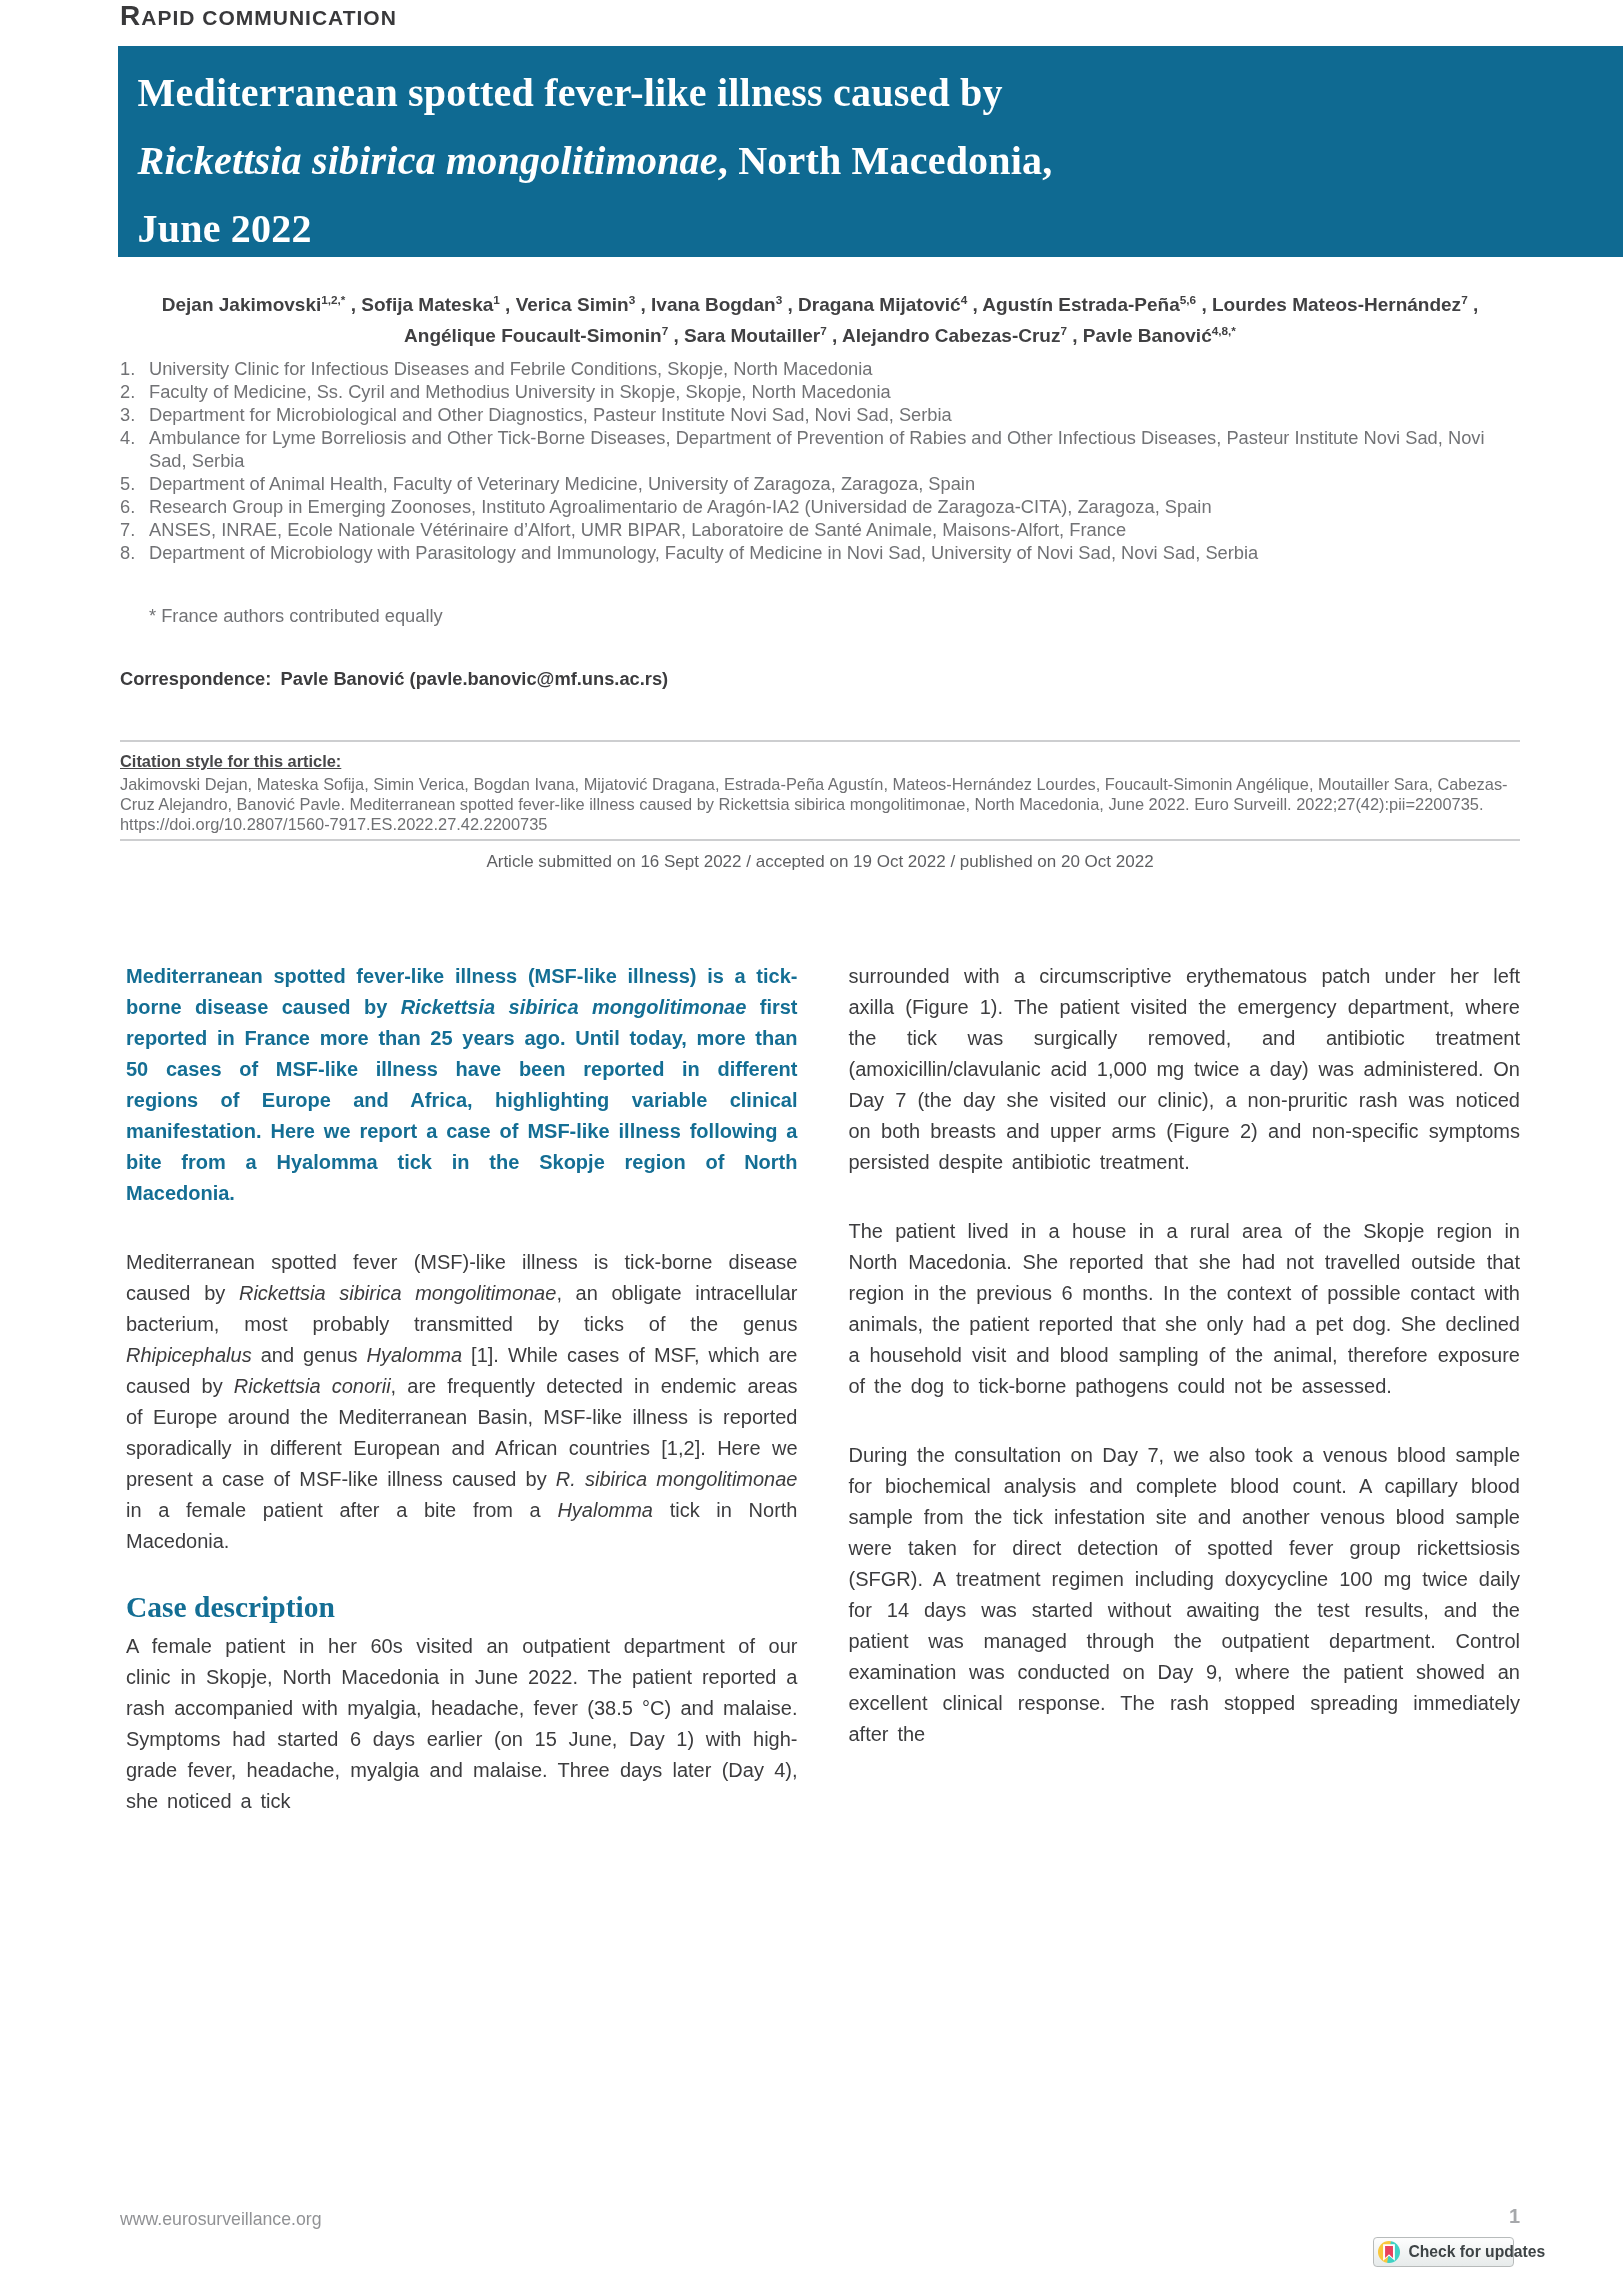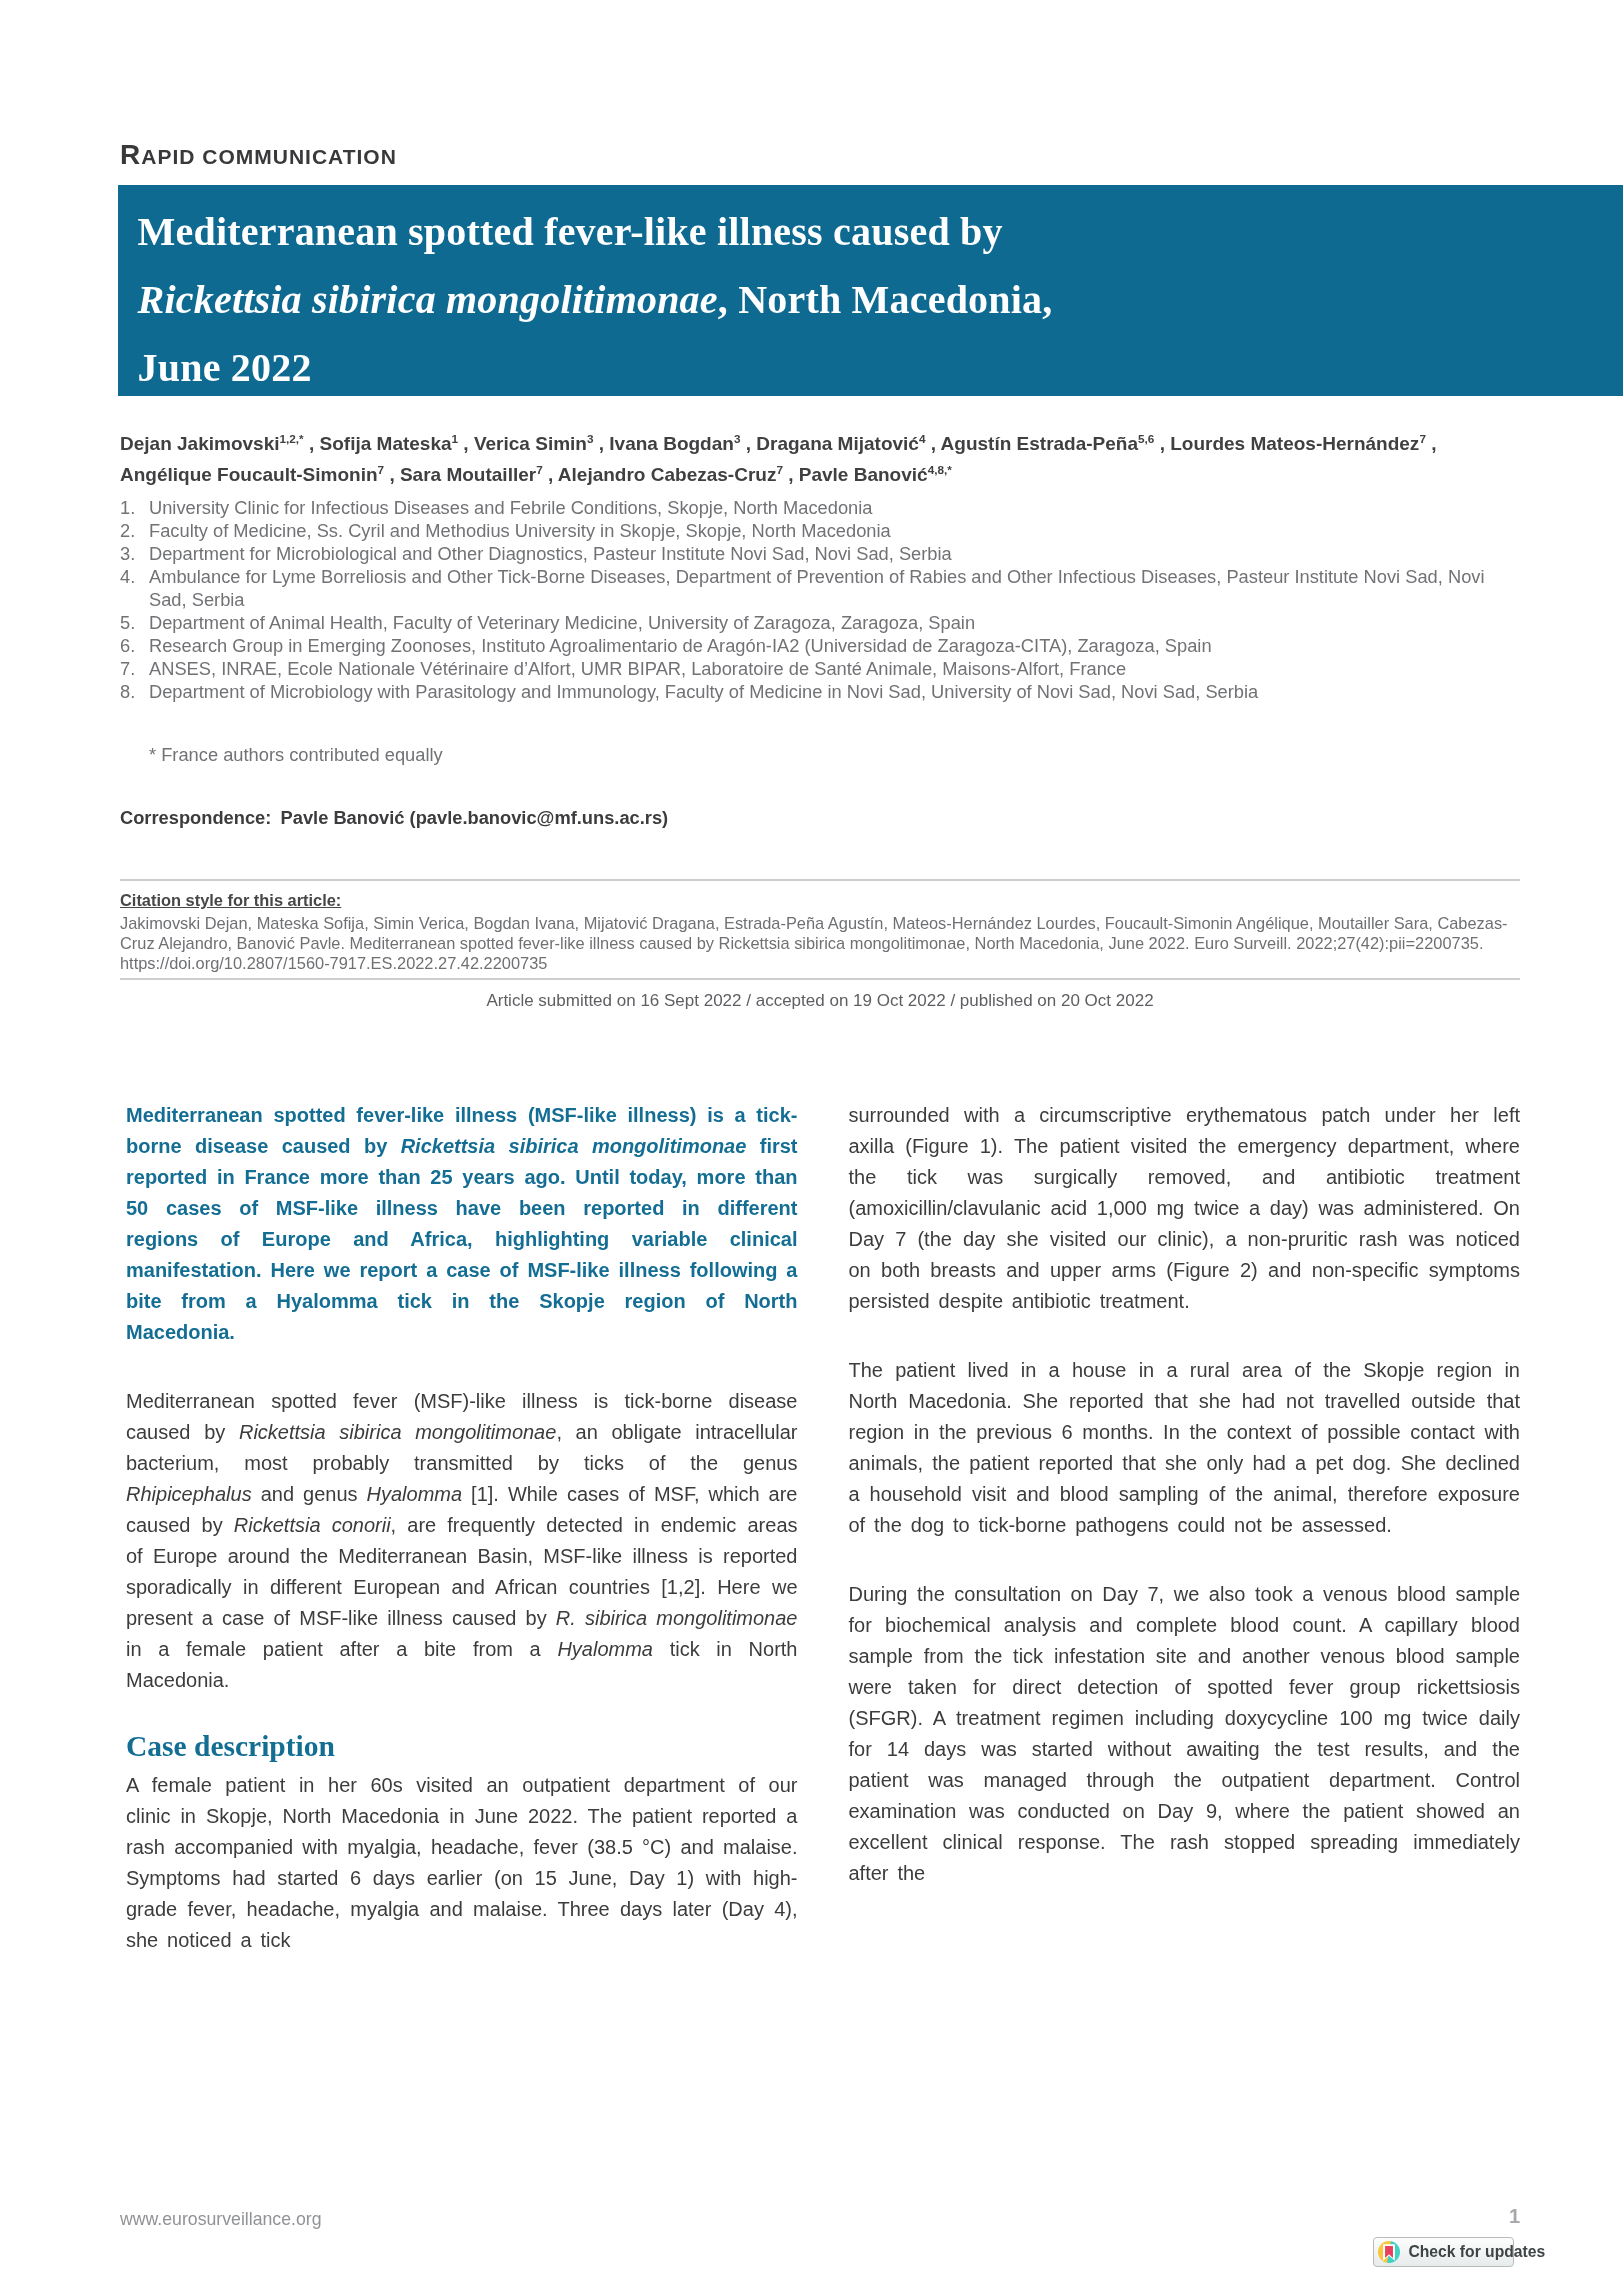--- a/index.html
+++ b/index.html
@@ -7,21 +7,20 @@
     position:relative;
     width:1623px; height:2295px;
     background:#ffffff;
     font-family:"Liberation Sans", sans-serif;
     overflow:hidden;
   }
   .content {
     position:absolute; left:120px; top:0; width:1400px;
   }
   .kicker {
-    margin-top:139px;
     text-transform:uppercase;
     font-weight:700;
     font-size:21px;
     letter-spacing:1px;
     color:#39393b;
   }
   .kicker::first-letter { font-size:28px; }
   .title-band {
     margin-top:14.4px;
     margin-left:-2px;
@@ -38,20 +37,21 @@
     line-height:68px;
     color:#ffffff;
     letter-spacing:0.2px;
   }
   .authors {
     margin-top:30px;
     font-weight:700;
     font-size:19px;
     line-height:25px;
     color:#404042;
+    text-align:center;
   }
   .authors sup, .corr-value sup { font-size:62%; }
   .affiliations {
     margin:9.2px 0 0 0; padding:0;
     list-style:none;
     font-size:18.3px;
     line-height:23px;
     color:#717275;
   }
   .aff { display:flex; }

